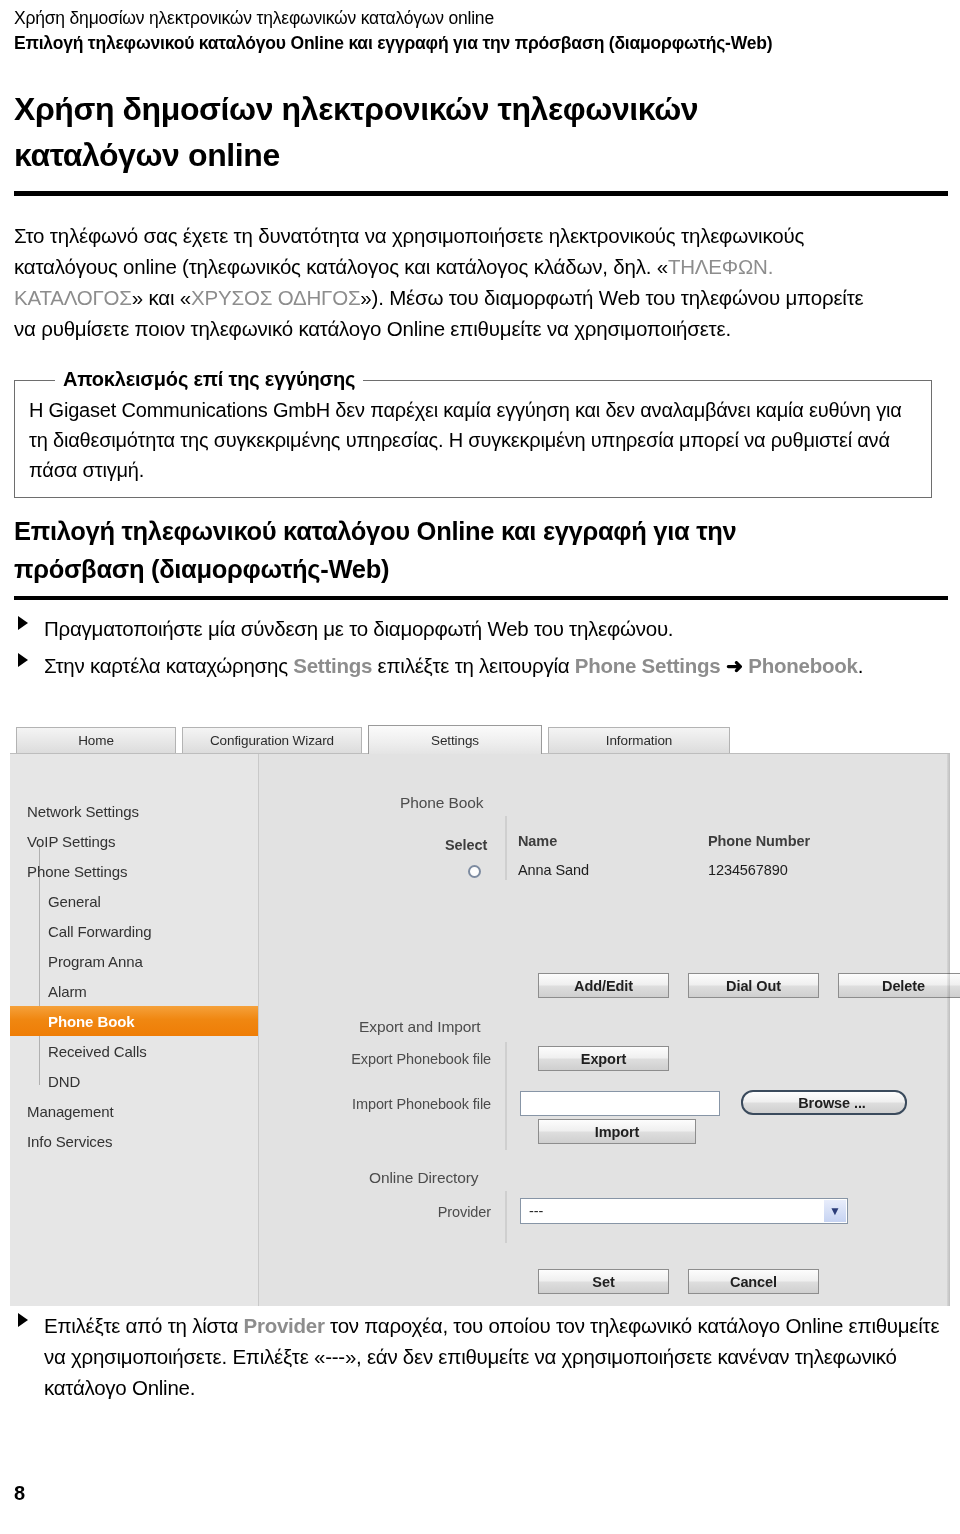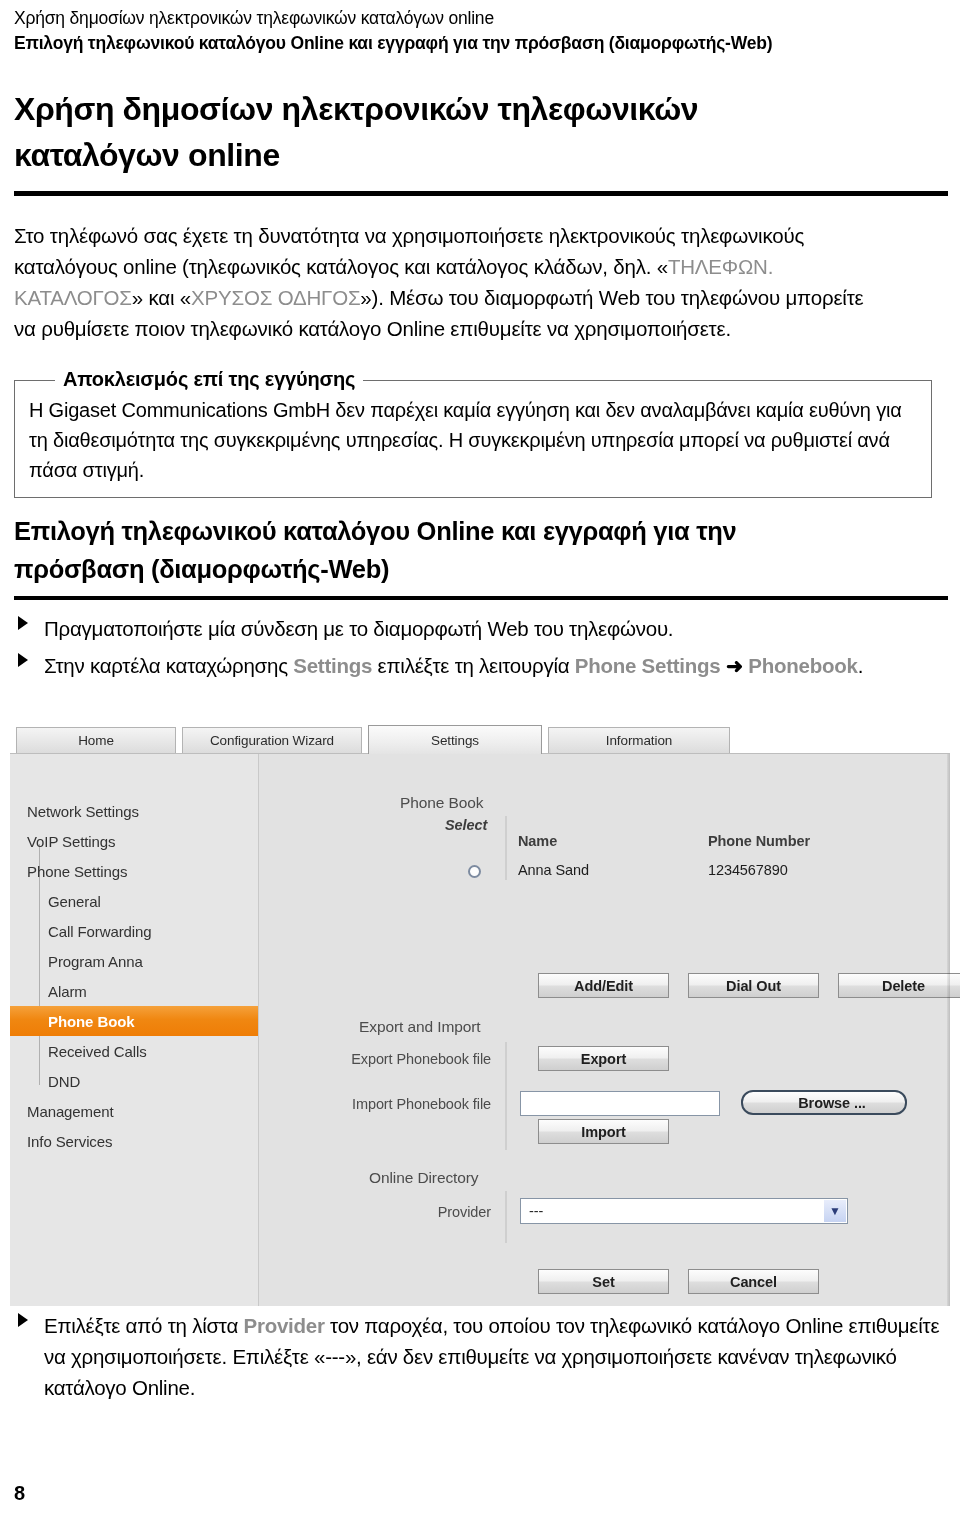--- a/index.html
+++ b/index.html
@@ -425,21 +425,21 @@
         </div>
       </div>
       <div class="sidebar-divider"></div>
 
       <div class="content">
 
         <div class="sec-title" style="left:141px; top:40px;">Phone Book</div>
 
         <div class="fld-rail" style="left:246px; top:62px; height:64px;"></div>
 
-        <div class="colhdr" style="left:186px; top:63px;font-style:italic;">Select</div>
+        <div class="colhdr" style="left:186px; top:83px;">Select</div>
         <div class="colhdr" style="left:259px; top:79px;">Name</div>
         <div class="colhdr" style="left:449px; top:79px;">Phone Number</div>
 
         <div class="radio" style="left:209px; top:111px;"></div>
         <div class="cell" style="left:259px; top:108px;">Anna Sand</div>
         <div class="cell" style="left:449px; top:108px;">1234567890</div>
 
         <div class="btn" style="left:261px; top:219px; width:131px;">Add/Edit</div>
         <div class="btn" style="left:411px; top:219px; width:131px;">Dial Out</div>
         <div class="btn" style="left:561px; top:219px; width:131px;">Delete</div>
@@ -447,21 +447,21 @@
         <div class="sec-title" style="left:100px; top:264px;">Export and Import</div>
 
         <div class="fld-rail" style="left:246px; top:288px; height:108px;"></div>
 
         <div class="lbl" style="left:26px; top:297px; width:206px;">Export Phonebook file</div>
         <div class="btn" style="left:261px; top:292px; width:131px;">Export</div>
 
         <div class="lbl" style="left:26px; top:342px; width:206px;">Import Phonebook file</div>
         <input class="textbox" style="left: 261px; top: 337px; width: 200px;" value="">
         <div class="btn focus" style="left:464px; top:336px; width:166px;">Browse ...</div>
-        <div class="btn" style="left:261px; top:365px; width:131px;">Import</div>
+        <div class="btn" style="left:261px; top:365px; width:158px;">Import</div>
 
         <div class="sec-title" style="left:110px; top:415px;">Online Directory</div>
 
         <div class="fld-rail" style="left:246px; top:437px; height:52px;"></div>
 
         <div class="lbl" style="left:26px; top:450px; width:206px;">Provider</div>
         <div class="select" style="left:261px; top:444px; width:328px;">
           <span>---</span>
           <span class="select-arrow">▼</span>
         </div>

